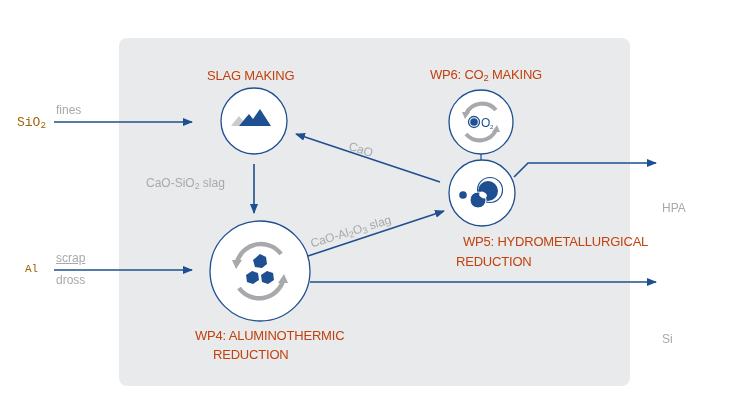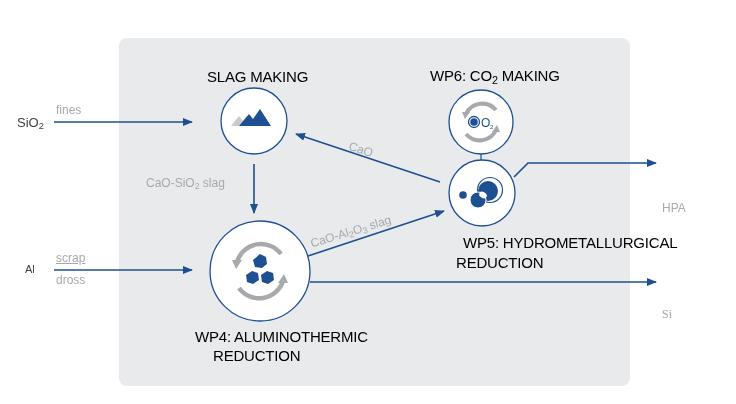--- a/index.html
+++ b/index.html
@@ -2,23 +2,23 @@
 <html><head>
 <meta charset="utf-8">
 <style>
   html, body { margin:0; padding:0; background:#ffffff; }
   body { width:736px; height:404px; position:relative; overflow:hidden;
          font-family:"Liberation Sans", sans-serif; }
   .panel { position:absolute; left:119px; top:38px; width:511px; height:348px;
            background:#e9eaec; border-radius:8px; }
   svg.main { position:absolute; left:0; top:0; }
   .lbl { position:absolute; white-space:nowrap; line-height:1; }
-  .title { color:#000000; font-size:15px; letter-spacing:-0.2px; }
+  .title { color:#c2410c; font-size:13px; letter-spacing:-0.2px; }
   .flow  { color:#a7a9ac; font-size:12px; }
-  .chem  { color:#404040; font-size:13px; }
+  .chem  { color:#a16207; font-size:13px;font-family:Liberation Mono, monospace; }
   .out   { color:#a7a9ac; font-size:12px;margin-top:45px; }
   sub { font-size:0.72em; vertical-align:-0.25em; line-height:0; }
 </style>
 </head>
 <body>
 
 <div class="panel"></div>
 
 <svg class="main" width="736" height="404" viewBox="0 0 736 404">
   <defs>
@@ -109,13 +109,13 @@
 <div class="lbl title" style="left:195px;top:329px;">WP4: ALUMINOTHERMIC</div>
 <div class="lbl title" style="left:213px;top:348px;text-align:center;">REDUCTION</div>
 
 <div class="lbl flow" style="left:146px;top:177px;"><span>CaO-SiO</span><sub>2</sub><span> slag</span></div>
 
 <div class="lbl flow" style="left:351px;top:140px;transform:rotate(18deg);transform-origin:left top;">CaO</div>
 
 <div class="lbl flow" style="left:309px;top:238px;transform:rotate(-17deg);transform-origin:left top;"><span>CaO-Al</span><sub>2</sub><span>O</span><sub>3</sub><span> slag</span></div>
 
 <div class="lbl out" style="left:662px;top:157px;">HPA</div>
-<div class="lbl out" style="left:662px;top:263px;font-family:Liberation Serif, serif;">Si</div>
+<div class="lbl out" style="left:662px;top:288px;">Si</div>
 
 </body></html>

